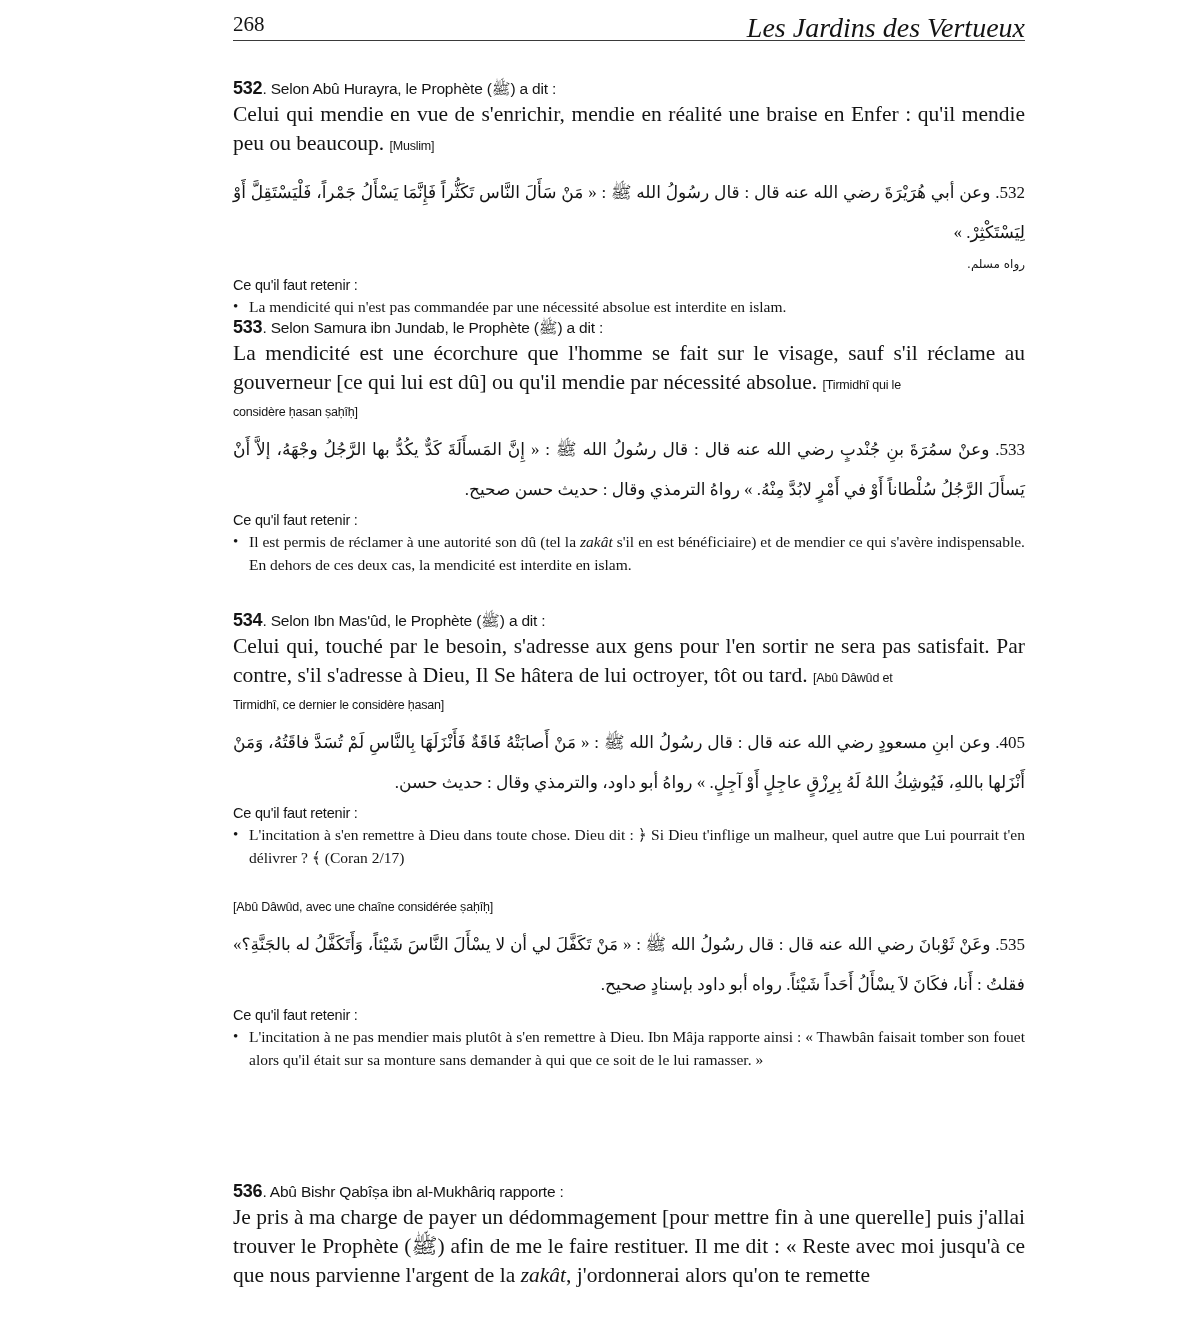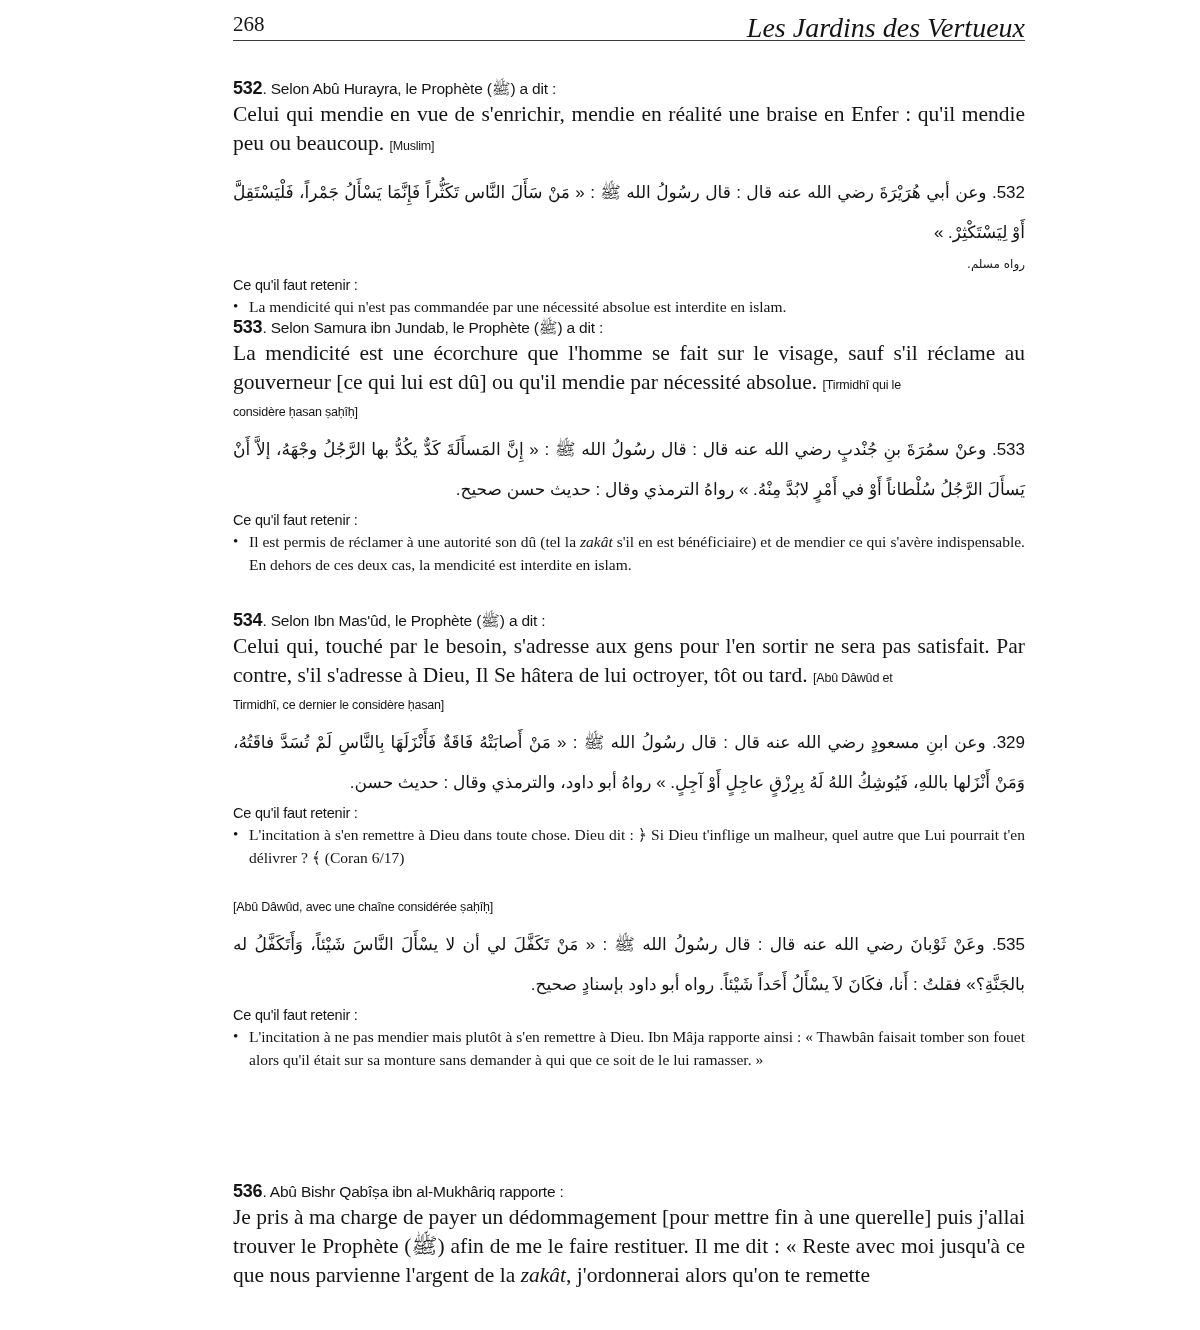--- a/index.html
+++ b/index.html
@@ -9,21 +9,21 @@
     .page-number { position: absolute; left: 0; top: 0; font-family: "Liberation Serif", serif; font-size: 21px; }
     .book-title { position: absolute; right: 0; top: 0; font-family: "Liberation Serif", serif; font-style: italic; font-size: 28px; }
     .head-rule { position: absolute; top: 40px; left: 0; width: 792px; height: 0; border-top: 1.5px solid #3a3a3a; }
 
     .entry { position: absolute; left: 0; width: 792px; }
     .entry-head { font-family: "Liberation Sans", sans-serif; font-size: 15.5px; line-height: 22px; letter-spacing: -0.2px; }
     .entry-num { font-weight: bold; font-size: 18px; }
     .french { font-family: "Liberation Serif", serif; font-size: 21.5px; line-height: 29px; text-align: justify; }
     .src { font-family: "Liberation Sans", sans-serif; font-size: 12.5px; letter-spacing: -0.2px; }
     .src-line { font-family: "Liberation Sans", sans-serif; font-size: 12.5px; line-height: 24px; letter-spacing: -0.2px; }
-    .arabic { font-family: Liberation Sans, sans-serif; font-size: 17px; line-height: 40px; direction: rtl; text-align: justify; text-align-last: right; }
+    .arabic { font-family: Liberation Serif, serif; font-size: 17px; line-height: 40px; direction: rtl; text-align: justify; text-align-last: right; }
     .arabic-cite { font-family: "DejaVu Sans", sans-serif; font-size: 12px; direction: rtl; text-align: right; line-height: 22px; }
     .retain-label { font-family: "Liberation Sans", sans-serif; font-size: 14.5px; line-height: 20px; letter-spacing: -0.2px; }
     .bullet { font-family: "Liberation Serif", serif; font-size: 15.5px; line-height: 23px; padding-left: 16px; position: relative; text-align: justify; }
     .bullet::before { content: "\2022"; position: absolute; left: 0; top: 0; font-size: 15px; }
     em { font-style: italic; }
   </style>
 </head>
 <body>
 
 <div class="page">
@@ -61,23 +61,23 @@
   </div>
 
   <div class="entry" style="top:609px;">
     <div class="entry-head">
       <span class="entry-num">534</span><span>. Selon Ibn Mas'ûd, le Prophète (</span><span>ﷺ</span><span>) a dit :</span>
     </div>
     <div class="french">
       <span>Celui qui, touché par le besoin, s'adresse aux gens pour l'en sortir ne sera pas satisfait. Par contre, s'il s'adresse à Dieu, Il Se hâtera de lui octroyer, tôt ou tard.</span> <span class="src">[Abû Dâwûd et</span>
     </div>
     <div class="src-line">Tirmidhî, ce dernier le considère ḥasan]</div>
-    <div class="arabic" style="margin-top:6px;">329. وعن ابنِ مسعودٍ رضي الله عنه قال : قال رسُولُ الله ﷺ : « مَنْ أَصابَتْهُ فَاقَةٌ فَأَنْزَلَهَا بِالنَّاسِ لَمْ تُسَدَّ فاقَتُهُ، وَمَنْ أَنْزَلها باللهِ، فَيُوشِكُ اللهُ لَهُ بِرِزْقٍ عاجِلٍ أَوْ آجِلٍ. » رواهُ أبو داود، والترمذي وقال : حديث حسن.</div>
+    <div class="arabic" style="margin-top:6px;">405. وعن ابنِ مسعودٍ رضي الله عنه قال : قال رسُولُ الله ﷺ : « مَنْ أَصابَتْهُ فَاقَةٌ فَأَنْزَلَهَا بِالنَّاسِ لَمْ تُسَدَّ فاقَتُهُ، وَمَنْ أَنْزَلها باللهِ، فَيُوشِكُ اللهُ لَهُ بِرِزْقٍ عاجِلٍ أَوْ آجِلٍ. » رواهُ أبو داود، والترمذي وقال : حديث حسن.</div>
     <div class="retain-label">Ce qu'il faut retenir :</div>
-    <div class="bullet">L'incitation à s'en remettre à Dieu dans toute chose. Dieu dit : ﴿ Si Dieu t'inflige un malheur, quel autre que Lui pourrait t'en délivrer ? ﴾ (Coran 6/17)</div>
+    <div class="bullet">L'incitation à s'en remettre à Dieu dans toute chose. Dieu dit : ﴿ Si Dieu t'inflige un malheur, quel autre que Lui pourrait t'en délivrer ? ﴾ (Coran 2/17)</div>
   </div>
 
   <div class="entry" style="top:895px;">
     <div class="src-line">[Abû Dâwûd, avec une chaîne considérée ṣaḥîḥ]</div>
     <div class="arabic" style="margin-top:6px;">535. وعَنْ ثَوْبانَ رضي الله عنه قال : قال رسُولُ الله ﷺ : « مَنْ تَكَفَّلَ لي أن لا يسْأَلَ النَّاسَ شَيْئاً، وَأَتَكَفَّلُ له بالجَنَّةِ؟» فقلتُ : أَنا، فكَانَ لاَ يسْأَلُ أَحَداً شَيْئاً. رواه أبو داود بإسنادٍ صحيح.</div>
     <div class="retain-label">Ce qu'il faut retenir :</div>
     <div class="bullet">L'incitation à ne pas mendier mais plutôt à s'en remettre à Dieu. Ibn Mâja rapporte ainsi : « Thawbân faisait tomber son fouet alors qu'il était sur sa monture sans demander à qui que ce soit de le lui ramasser. »</div>
   </div>
 
   <div class="entry" style="top:1180px;">

